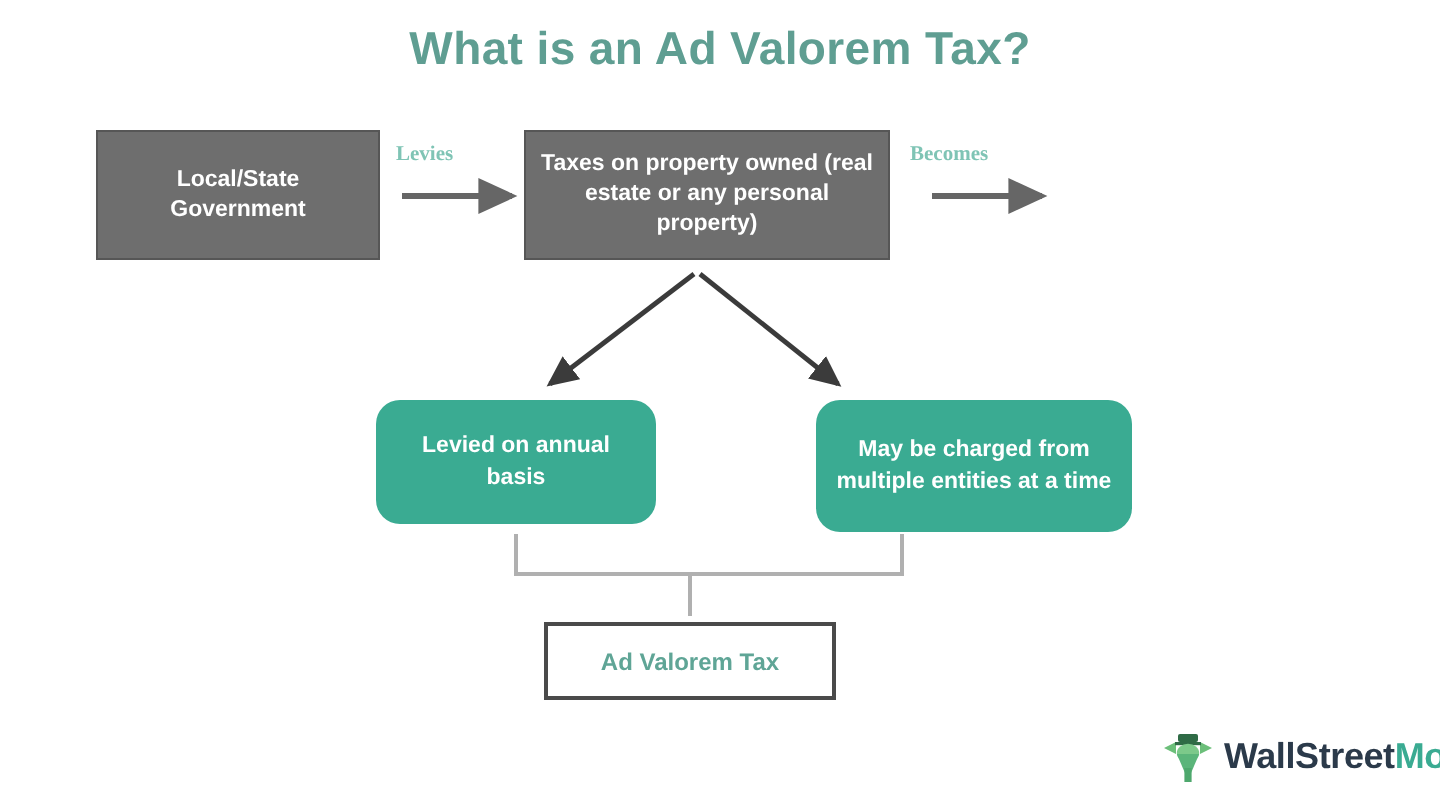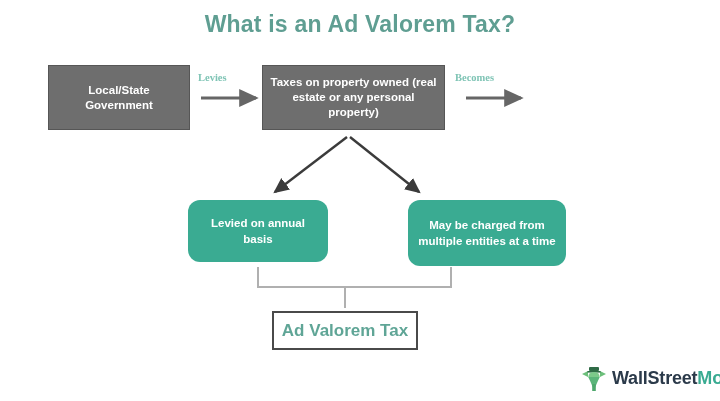--- a/index.html
+++ b/index.html
@@ -73,21 +73,21 @@
   
   .rbox {
     position: absolute;
     left: 272px;
     top: 311px;
     width: 146px;
     height: 39px;
     background: #ffffff;
     border: 2px solid #4a4a4a;
     color: #5fa596;
-    font-size: 17px;
+    font-size: 12px;
     font-weight: bold;
     display: flex;
     align-items: center;
     justify-content: center;
     box-sizing: border-box;
   }
 
   
   .arrow-label {
     position: absolute;

